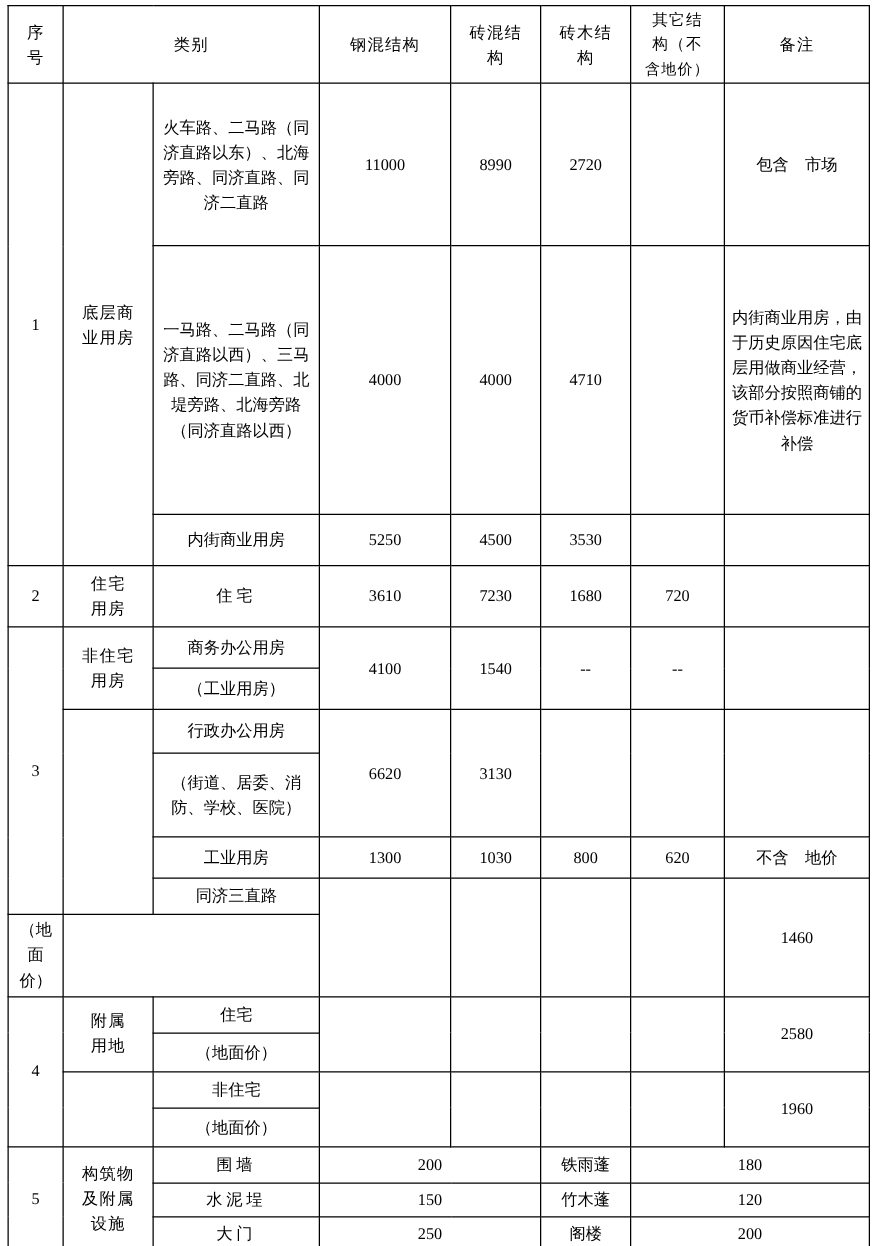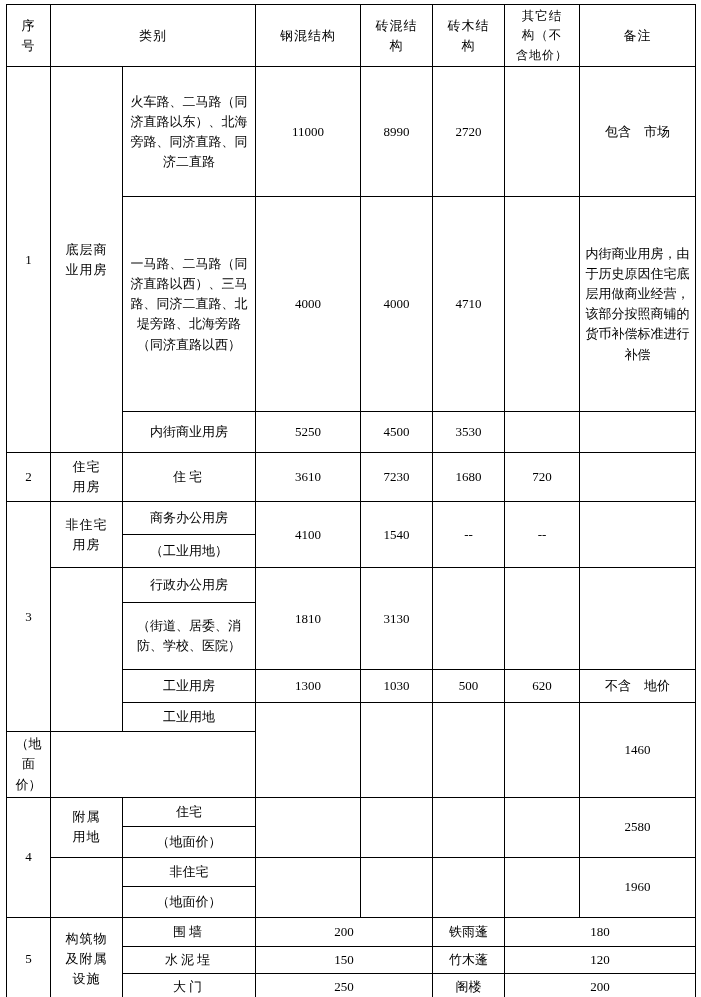--- a/index.html
+++ b/index.html
@@ -157,44 +157,44 @@
           <div>用房</div>
         </td>
         <td class="sub" style="height:28px">商务办公用房</td>
         <td class="num" rowspan="2">4100</td>
         <td class="num" rowspan="2">1540</td>
         <td class="num" rowspan="2">--</td>
         <td class="num" rowspan="2">--</td>
         <td class="note" rowspan="2"></td>
       </tr>
       <tr>
-        <td class="sub" style="height:28px">（工业用地）</td>
+        <td class="sub" style="height:28px">（工业用房）</td>
       </tr>
       <tr>
         <td class="sub" rowspan="4"></td>
         <td class="sub" style="height:30px">行政办公用房</td>
-        <td class="num" rowspan="2">1810</td>
+        <td class="num" rowspan="2">6620</td>
         <td class="num" rowspan="2">3130</td>
         <td class="num" rowspan="2"></td>
         <td class="num" rowspan="2"></td>
         <td class="note" rowspan="2"></td>
       </tr>
       <tr>
         <td class="sub" style="height:62px">（街道、居委、消防、学校、医院）</td>
       </tr>
       <tr>
         <td class="sub" style="height:28px">工业用房</td>
         <td class="num">1300</td>
         <td class="num">1030</td>
-        <td class="num">500</td>
+        <td class="num">800</td>
         <td class="num">620</td>
         <td class="note">不含　地价</td>
       </tr>
       <tr>
-        <td class="sub" style="height:24px">工业用地</td>
+        <td class="sub" style="height:24px">同济三直路</td>
         <td class="num" rowspan="2"></td>
         <td class="num" rowspan="2"></td>
         <td class="num" rowspan="2"></td>
         <td class="num" rowspan="2"></td>
         <td class="num" rowspan="2">1460</td>
       </tr>
       <tr>
         <td class="sub" style="height:26px">（地面价）</td>
       </tr>
 

